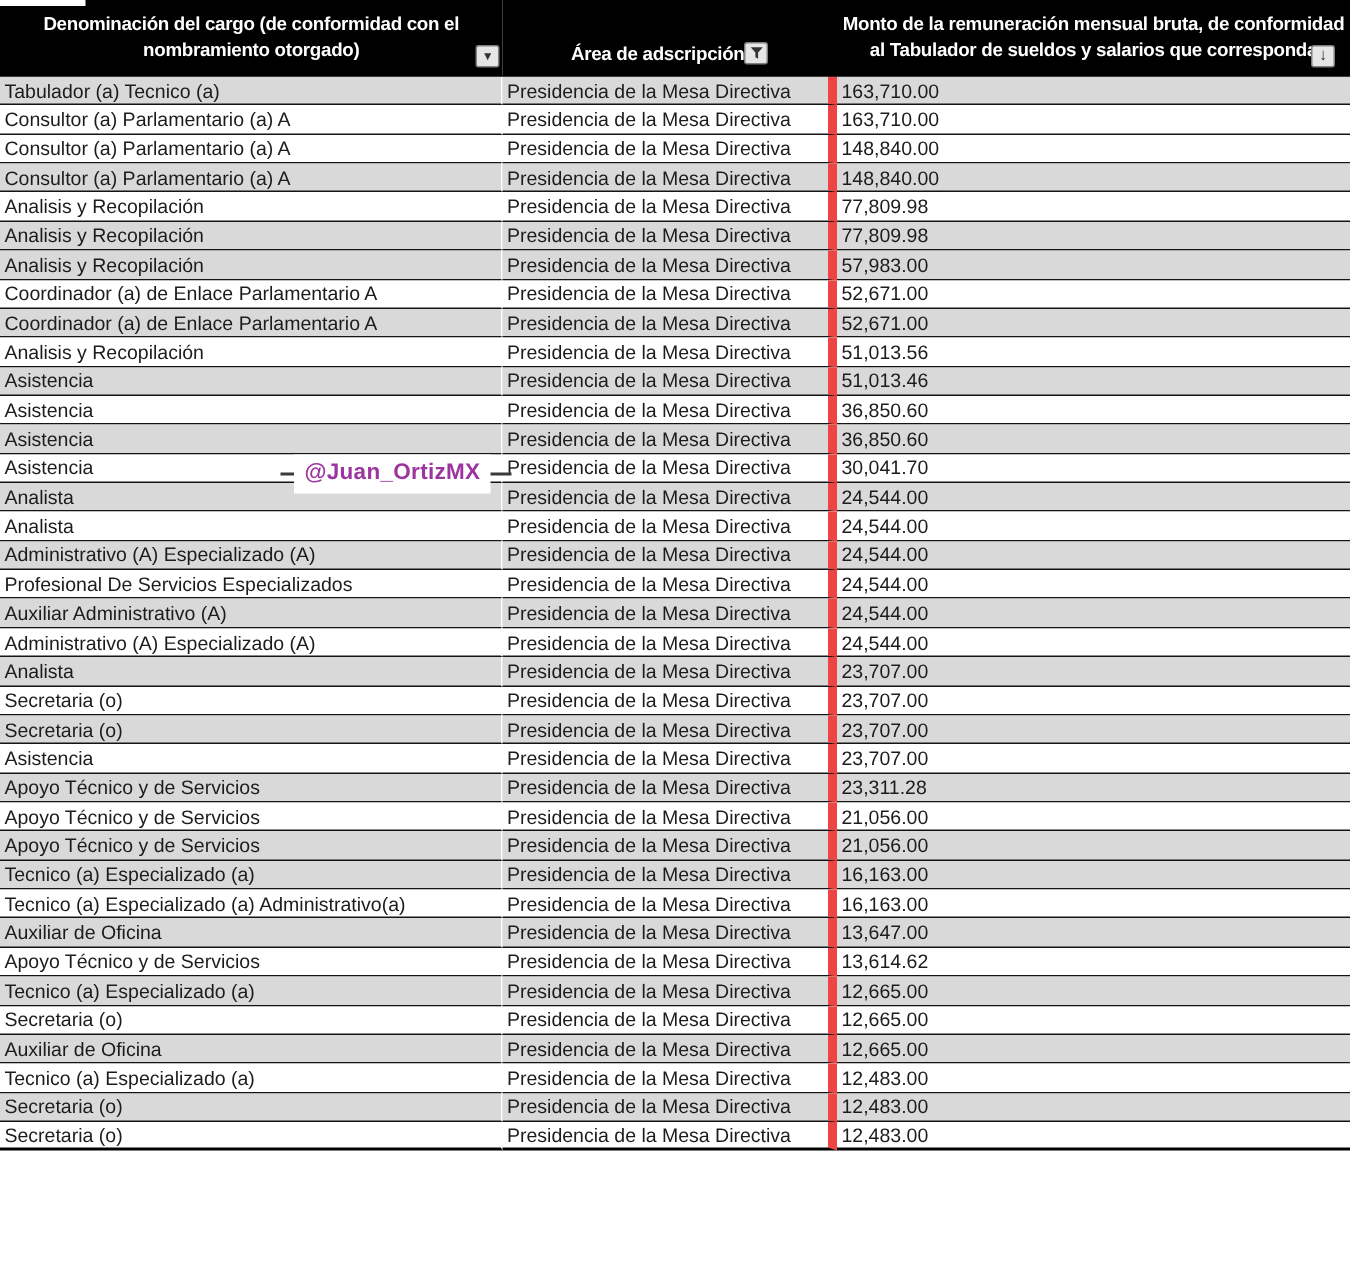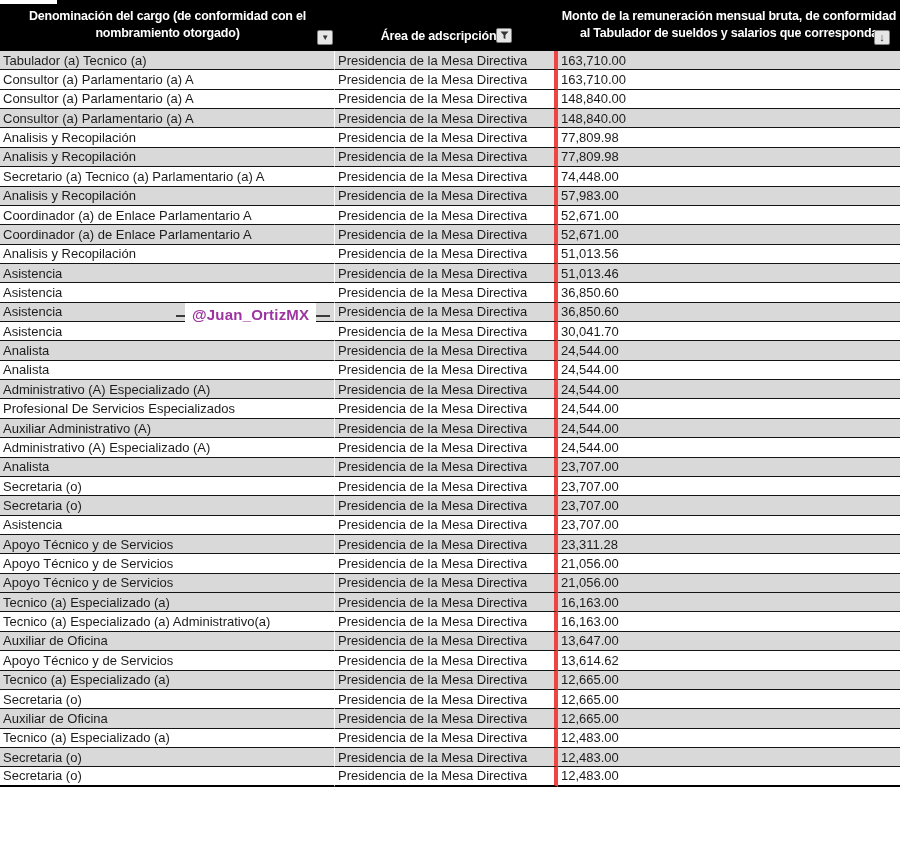--- a/index.html
+++ b/index.html
@@ -57,29 +57,29 @@
     color: #1c1c1c;
     padding: 0 2px 0 3px;
     white-space: nowrap;
     overflow: hidden;
     border-bottom: 1px solid #141414;
     vertical-align: middle;
     background: #fff;
   }
   tbody tr.alt td { background: #d9d9d9; }
   tbody td:nth-child(1) { border-right: 1px solid #ffffff; }
-  tbody td:nth-child(2) { border-right: 4px solid #ef4444; padding-left: 3px; margin-left: 48px; }
+  tbody td:nth-child(2) { border-right: 6px solid #ef4444; padding-left: 3px; margin-left: 48px; }
   tbody td:nth-child(3) { text-align: left; }
   tbody tr:last-child td { border-bottom: 2px solid #000; }
 
   .notch { position: absolute; left: 0; top: 0; width: 57px; height: 4px; background: #fff; z-index: 3; }
 
   .watermark {
     position: absolute;
-    left: 176px;
+    left: 187px;
     top: 303px;
     display: flex;
     align-items: center;
     z-index: 5;
   }
   .watermark .dash { height: 2px; background: #3a3a3a; }
   .watermark .dash.left { width: 9px; }
   .watermark .dash.right { width: 14px; }
   .watermark .wm-box {
     background: #ffffff;
@@ -152,25 +152,20 @@
         <tr>
           <td>Analisis y Recopilación</td>
           <td>Presidencia de la Mesa Directiva</td>
           <td>77,809.98</td>
         </tr>
         <tr class="alt">
           <td>Analisis y Recopilación</td>
           <td>Presidencia de la Mesa Directiva</td>
           <td>77,809.98</td>
         </tr>
-        <tr>
-          <td>Secretario (a) Tecnico (a) Parlamentario (a) A</td>
-          <td>Presidencia de la Mesa Directiva</td>
-          <td>74,448.00</td>
-        </tr>
         <tr class="alt">
           <td>Analisis y Recopilación</td>
           <td>Presidencia de la Mesa Directiva</td>
           <td>57,983.00</td>
         </tr>
         <tr>
           <td>Coordinador (a) de Enlace Parlamentario A</td>
           <td>Presidencia de la Mesa Directiva</td>
           <td>52,671.00</td>
         </tr>

